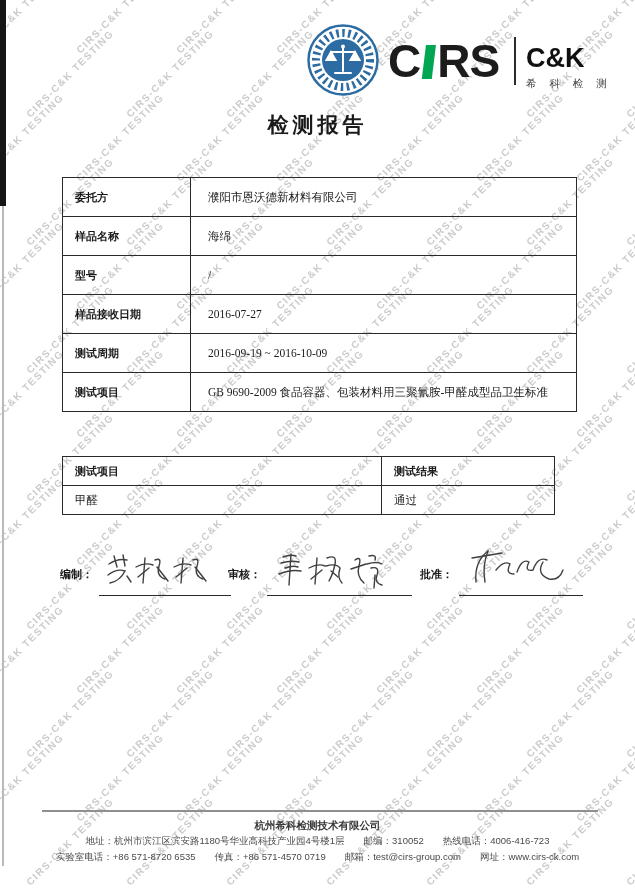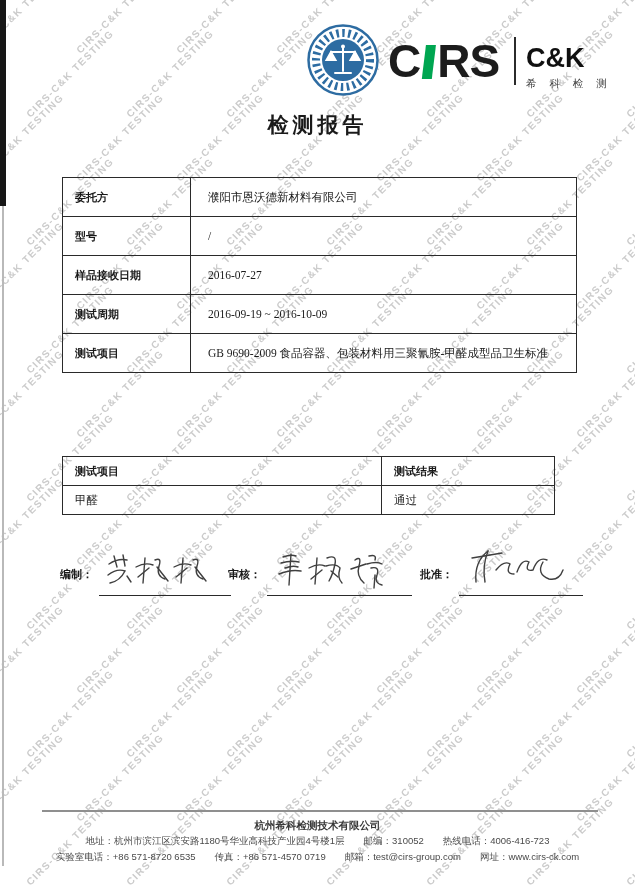--- a/index.html
+++ b/index.html
@@ -194,20 +194,24 @@
 
   <div class="doc-title">检测报告</div>
 
   <table class="info-table">
     <tbody>
       <tr>
         <td class="cell-label">委托方</td>
         <td class="cell-value">濮阳市恩沃德新材料有限公司</td>
       </tr>
       <tr>
+        <td class="cell-label">样品名称</td>
+        <td class="cell-value">海绵</td>
+      </tr>
+      <tr>
         <td class="cell-label">型号</td>
         <td class="cell-value">/</td>
       </tr>
       <tr>
         <td class="cell-label">样品接收日期</td>
         <td class="cell-value">2016-07-27</td>
       </tr>
       <tr>
         <td class="cell-label">测试周期</td>
         <td class="cell-value">2016-09-19 ~ 2016-10-09</td>

